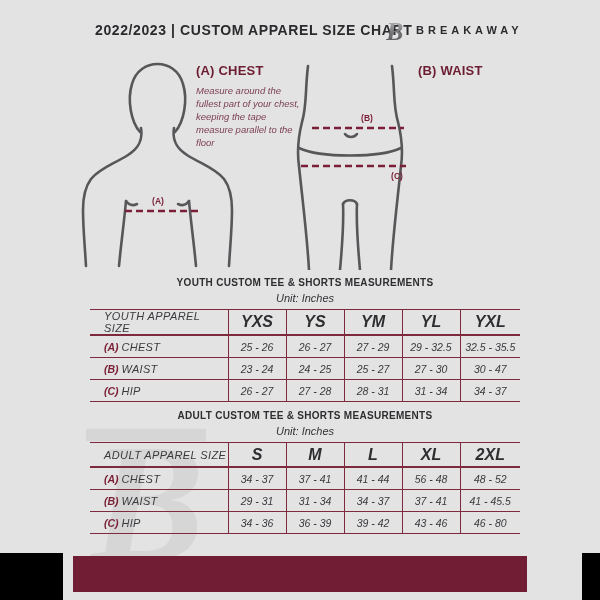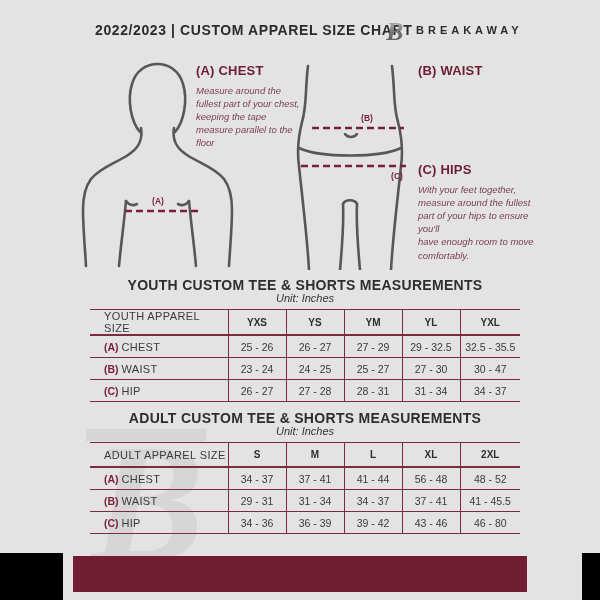--- a/index.html
+++ b/index.html
@@ -19,32 +19,32 @@
   
   .fig{stroke:#57575a; stroke-width:2.6; fill:none; stroke-linecap:round;}
   .dash{stroke:#7a1f35; stroke-width:2.4; fill:none; stroke-dasharray:7 4;}
   .diag-label{font-size:8.5px; font-weight:700; color:#7a1f35; text-align:center; width:28px;}
 
   
   .mblock h3{margin:0 0 6px 0; font-size:13px; font-weight:700; color:#6c1d31; letter-spacing:0.2px;}
   .mblock p{margin:0; font-size:9.5px; line-height:1.38; font-style:italic; color:#7d4052; white-space:pre-line;}
 
   
-  .tbl-title{width:430px; left:90px; text-align:center; font-size:14px; font-weight:700; letter-spacing:0.3px; color:#2e2e31;}
+  .tbl-title{width:430px; left:90px; text-align:center; font-size:10px; font-weight:700; letter-spacing:0.3px; color:#2e2e31;}
   .tbl-unit{width:430px; left:90px; text-align:center; font-size:11px; font-style:italic; color:#333336;}
   table.size{border-collapse:collapse; table-layout:fixed; width:430px; background:transparent;}
   table.size td, table.size th{
     border-top:1px solid #7d2a3e; border-bottom:1px solid #7d2a3e;
     padding:0; height:21px; font-size:10.5px; text-align:center; color:#3a3a3d;
-    font-weight:400; background:transparent;
+    font-weight:400; background:transparent;font-style:italic;
   }
   table.size tr.hrow th{height:23px; border-bottom:2px solid #7d2a3e;}
   table.size td + td, table.size th + th{border-left:1px solid #7d2a3e;}
   table.size .rowlabel{text-align:left; padding-left:14px;}
-  table.size .sizehdr{font-weight:700; font-size:10px; color:#2e2e31;}
+  table.size .sizehdr{font-weight:700; font-size:16px; color:#2e2e31;}
   table.size .firsthdr{text-align:left; padding-left:14px; font-weight:400; font-size:11px; letter-spacing:0.4px;}
   .key{color:#7a1f35; font-weight:700;}
   .rl{color:#3a3a3d; font-weight:400; font-size:11px; letter-spacing:0.3px;}
 
   
   .watermark{left:56px; top:390px; width:200px; height:200px; opacity:0.10; z-index:0;}
   .content{position:absolute; inset:0; z-index:1;}
   .footer-bar{left:73px; top:556px; width:454px; height:36px; background:#711d33;}
   .corner{background:#000; top:553px; height:47px;}
   .corner.l{left:0; width:63px;}
@@ -102,25 +102,20 @@
     <div class="abs diag-label" style="left:353px; top:113px;">(B)</div>
     <div class="abs diag-label" style="left:383px; top:171px;">(C)</div>
 
     <div class="abs mblock" style="left:196px; top:63px; width:104px;">
       <h3><span class="hk">(A)</span> <span>CHEST</span></h3>
       <p>Measure around the fullest part of your chest, keeping the tape measure parallel to the floor</p>
     </div>
     <div class="abs mblock" style="left:418px; top:63px; width:118px;">
       <h3><span class="hk">(B)</span> <span>WAIST</span></h3>
     </div>
-    <div class="abs mblock" style="left:418px; top:162px; width:124px;">
-      <h3><span class="hk">(C)</span> <span>HIPS</span></h3>
-      <p>With your feet together, measure around the fullest part of your hips to ensure you'll
-have enough room to move comfortably.</p>
-    </div>
 
     <div class="abs tbl-title" style="top:277px;">YOUTH CUSTOM TEE &amp; SHORTS MEASUREMENTS</div>
     <div class="abs tbl-unit" style="top:292px;">Unit: Inches</div>
     <table class="size abs" style="left:90px; top:309px;">
       <colgroup>
           <col style="width:138px">
           <col style="width:58px">
           <col style="width:58px">
           <col style="width:58px">
           <col style="width:58px">

